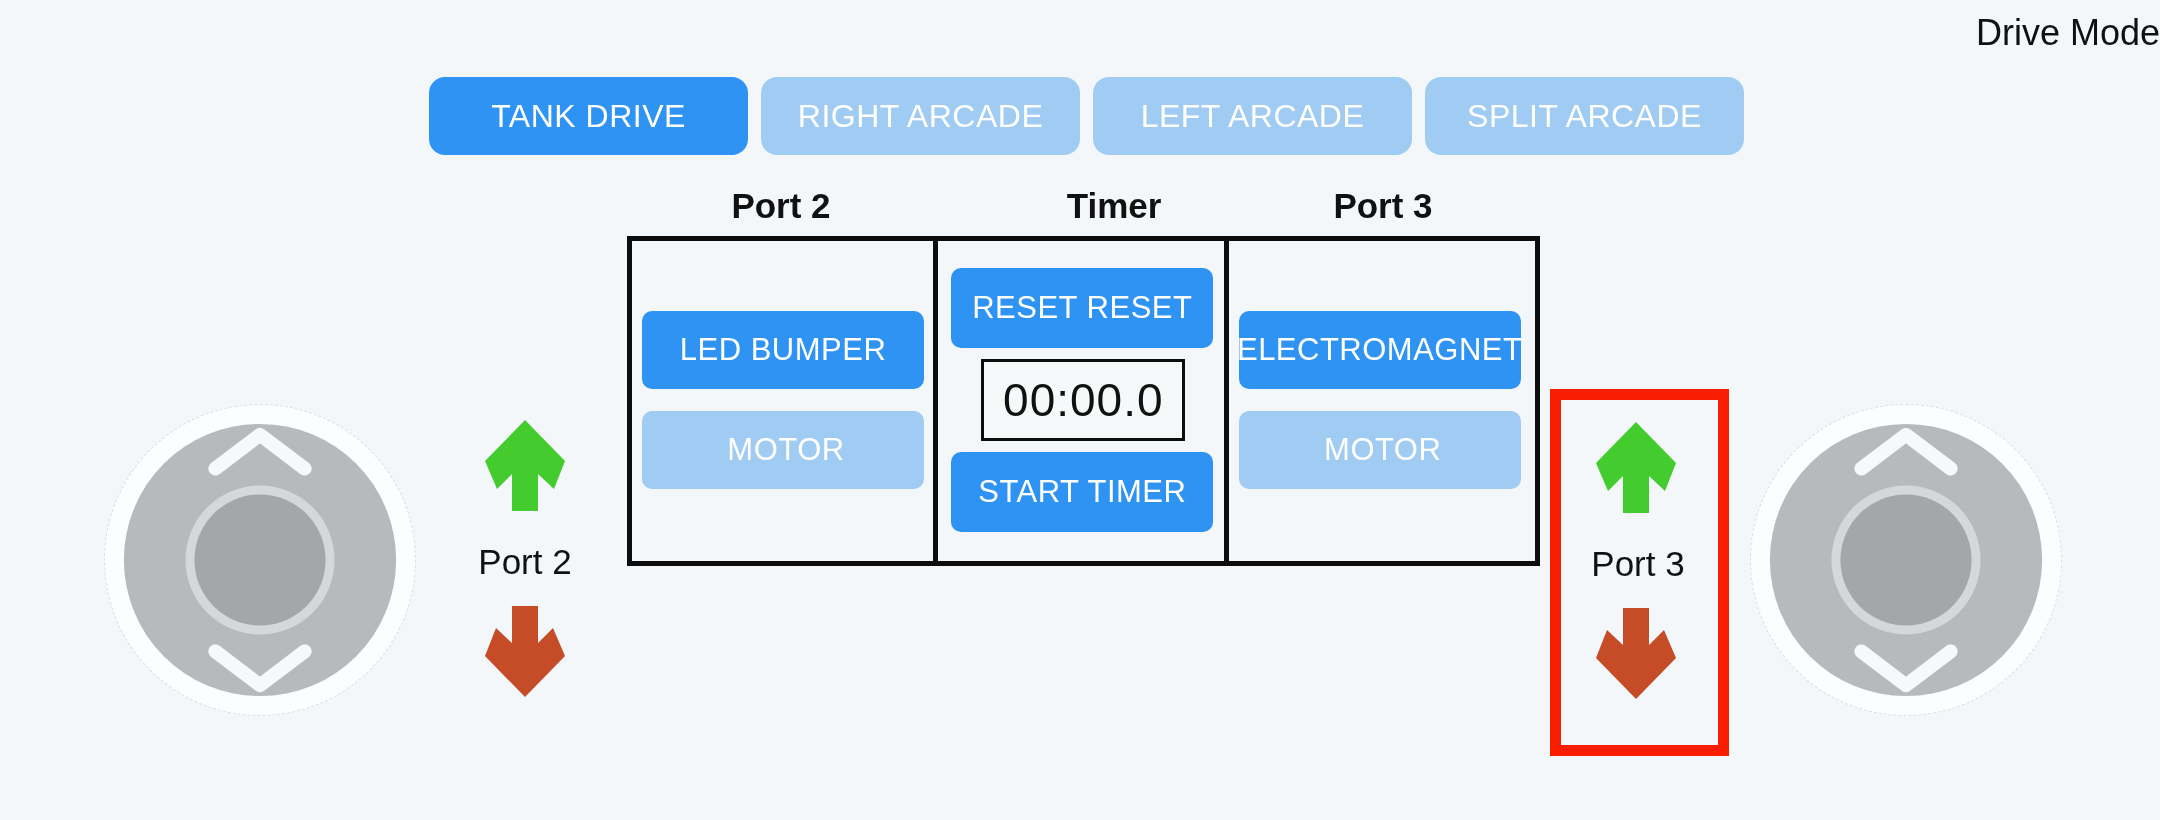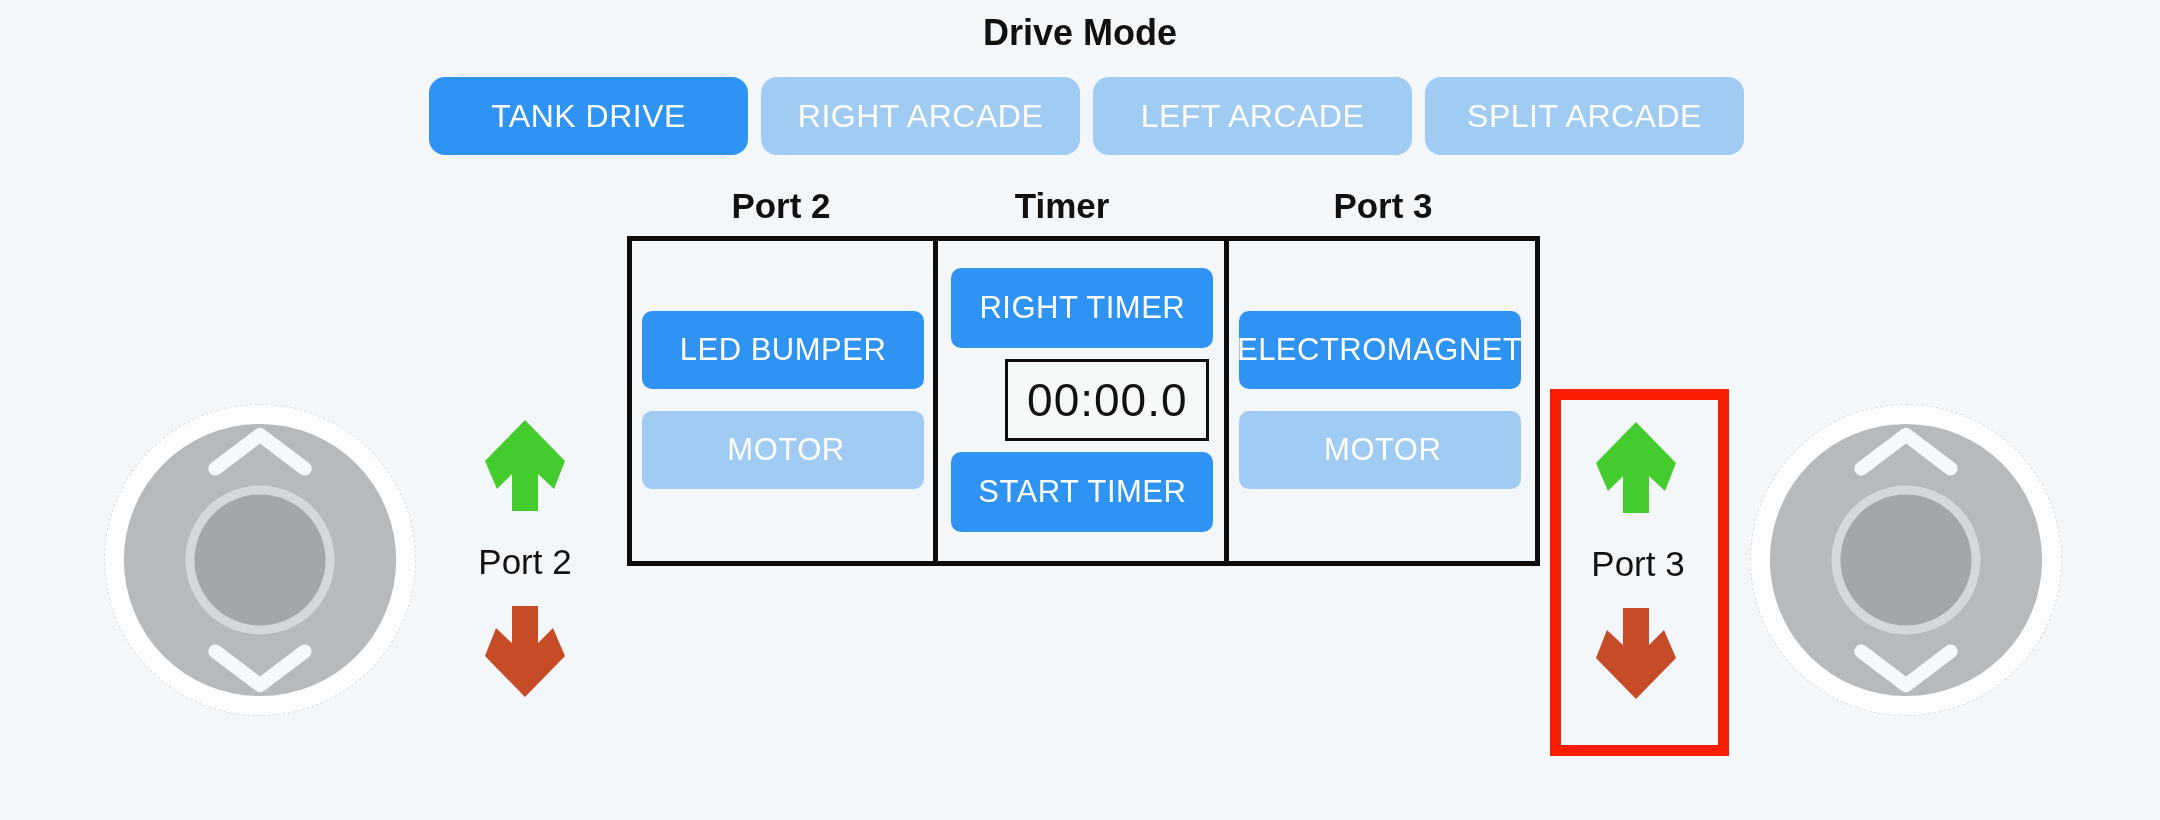--- a/index.html
+++ b/index.html
@@ -5,33 +5,33 @@
   :root{
     --bg:#f3f7f9; --active_blue:#2e93f2; --inactive_blue:#a0cbf3; --button_text:#ffffff;
     --text:#111111; --green_arrow:#44cb2e; --red_arrow:#c64b27; --highlight_red:#f91e01;
     --table_border:#0d0d0d; --joystick_pad:#b6babd; --joystick_knob:#a3a7aa;
     --joystick_ring:#d4d8da; --joystick_base:#fbfdfe; --chevron:#f6f9fb; --timer_bg:#f6f9fa;
   }
   html,body{margin:0;padding:0;}
   body{background:var(--bg);font-family:"Liberation Sans",sans-serif;}
   .canvas{position:relative;width:2160px;height:820px;background:var(--bg);overflow:hidden;}
 
-  .page-title{position:absolute;left:0;right:0;top:12px;text-align:center;
-    font-size:36px;font-weight:bold;color:var(--text);}
+  .page-title{position:absolute;left:0;right:0;top:12px;text-align:right;
+    font-size:36px;font-weight:normal;color:var(--text);}
 
   .drive-row{position:absolute;left:429px;top:77px;display:flex;gap:13px;}
   .drive-btn{width:319px;height:78px;border:none;border-radius:16px;
     display:flex;align-items:center;justify-content:center;
     font-family:"Liberation Sans",sans-serif;font-size:32px;color:var(--button_text);
     background:var(--inactive_blue);cursor:pointer;letter-spacing:.5px;}
   .drive-btn.active{background:var(--active_blue);}
 
   .col-header{position:absolute;top:186px;transform:translateX(-50%);
     font-size:35px;font-weight:bold;color:var(--text);white-space:nowrap;}
-  .hdr-1{left:781px;} .hdr-2{left:1062px;} .hdr-3{left:1383px;}
+  .hdr-1{left:781px;} .hdr-2{left:1114px;} .hdr-3{left:1383px;}
 
   .panel{position:absolute;left:627px;top:236px;width:913px;height:330px;
     box-sizing:border-box;border:5px solid var(--table_border);display:flex;background:var(--bg);}
   .cell{position:relative;height:100%;box-sizing:border-box;}
   .cell-1{width:308px;border-right:5px solid var(--table_border);}
   .cell-2{width:292px;border-right:5px solid var(--table_border);}
   .cell-3{width:308px;}
 
   .cell-btn{position:absolute;border:none;border-radius:10px;
     display:flex;align-items:center;justify-content:center;
@@ -39,21 +39,21 @@
     cursor:pointer;letter-spacing:.5px;}
   .cell-btn.active{background:var(--active_blue);}
   .cell-btn.idle{background:var(--inactive_blue);padding-left:12px;}
   .dev-btn{left:10px;width:282px;height:78px;}
   .dev-top{top:70px;} .dev-bottom{top:170px;}
   .timer-btn{left:13px;width:262px;height:80px;background:var(--active_blue);}
   .t-reset{top:27px;} .t-start{top:211px;}
   .timer-display{position:absolute;left:43px;top:118px;width:204px;height:82px;
     box-sizing:border-box;border:3px solid var(--table_border);background:var(--timer_bg);
     display:flex;align-items:center;justify-content:center;
-    font-size:46px;color:var(--text);letter-spacing:1px;margin-left:24px;}
+    font-size:46px;color:var(--text);letter-spacing:1px;}
 
   .side-label{position:absolute;transform:translateX(-50%);font-size:35px;color:var(--text);white-space:nowrap;}
   .arrow{position:absolute;width:80px;height:91px;}
   .arrow svg{display:block;width:100%;height:100%;}
   .arrow.down{transform:rotate(180deg);}
 
   .highlight-box{position:absolute;left:1550px;top:389px;width:179px;height:367px;
     box-sizing:border-box;border:11px solid var(--highlight_red);}
 
   .joystick{position:absolute;width:312px;height:312px;border-radius:50%;
@@ -78,21 +78,21 @@
   <div class="col-header hdr-1">Port 2</div>
   <div class="col-header hdr-2">Timer</div>
   <div class="col-header hdr-3">Port 3</div>
 
   <div class="panel">
     <div class="cell cell-1">
       <button class="cell-btn dev-btn dev-top active">LED BUMPER</button>
       <button class="cell-btn dev-btn dev-bottom idle">MOTOR</button>
     </div>
     <div class="cell cell-2">
-      <button class="cell-btn timer-btn t-reset">RIGHT TIMER</button>
+      <button class="cell-btn timer-btn t-reset">RESET RESET</button>
       <div class="timer-display">00:00.0</div>
       <button class="cell-btn timer-btn t-start">START TIMER</button>
     </div>
     <div class="cell cell-3">
       <button class="cell-btn dev-btn dev-top active">ELECTROMAGNET</button>
       <button class="cell-btn dev-btn dev-bottom idle">MOTOR</button>
     </div>
   </div>
 
   <div class="arrow up" style="left:485px;top:420px;">

